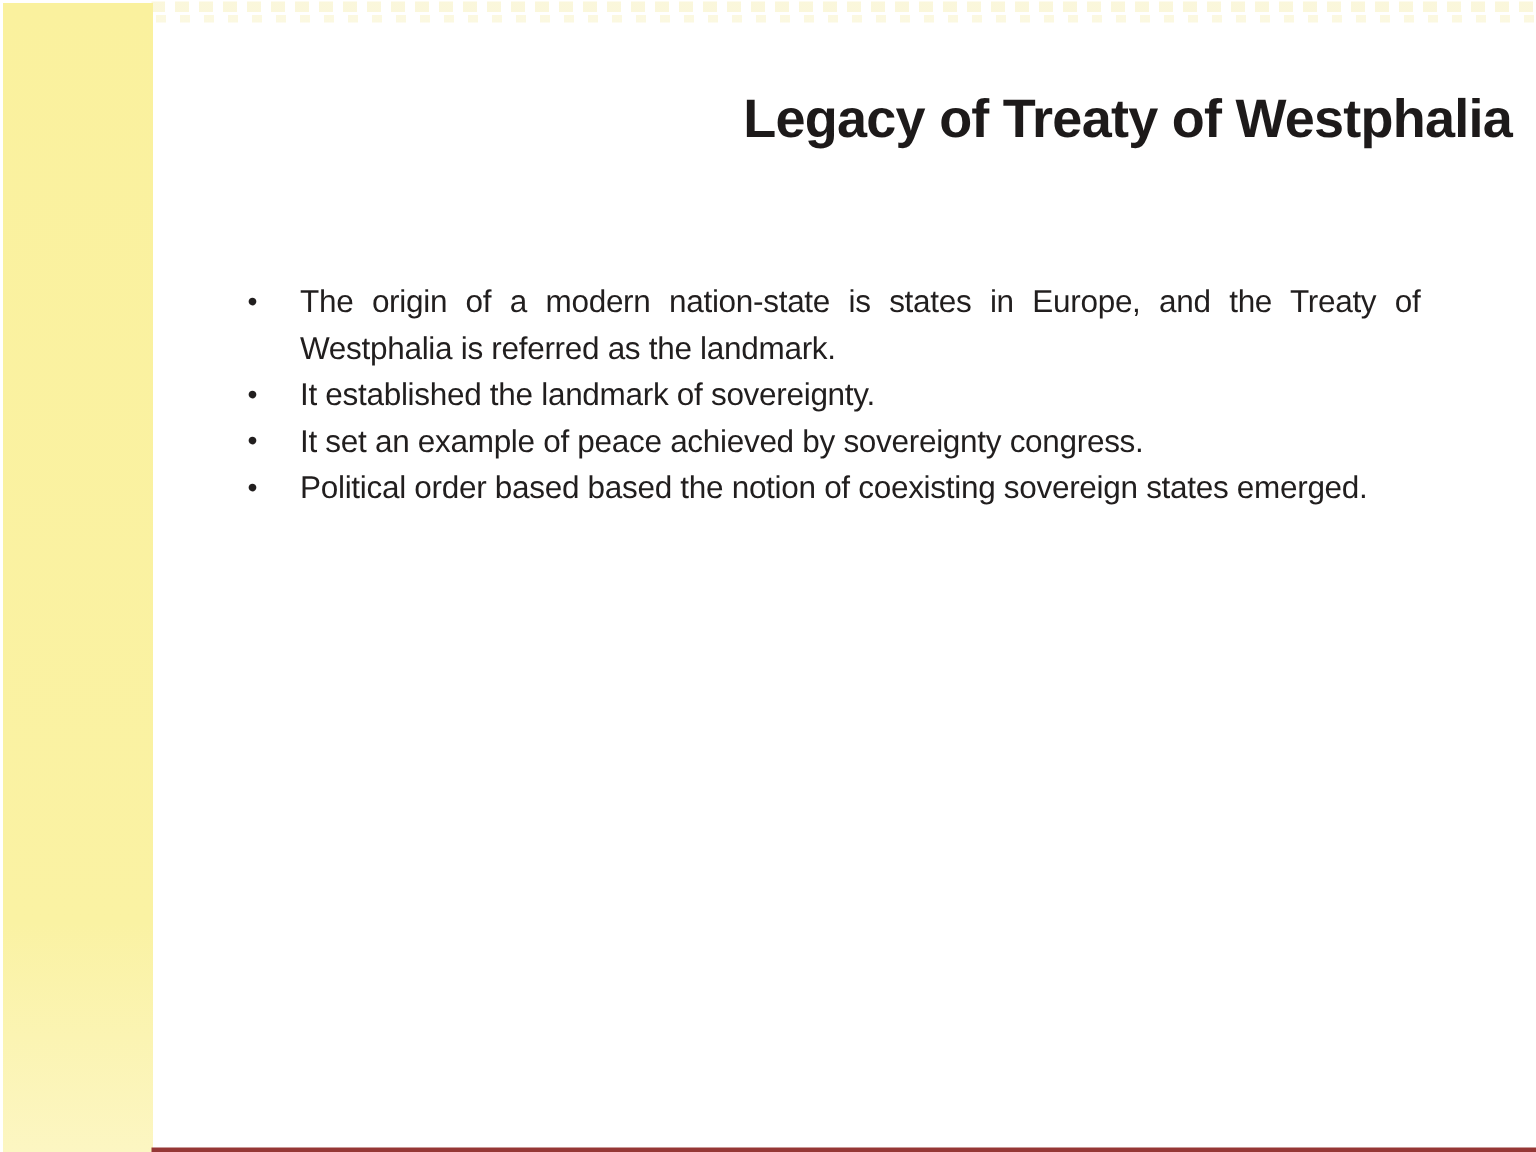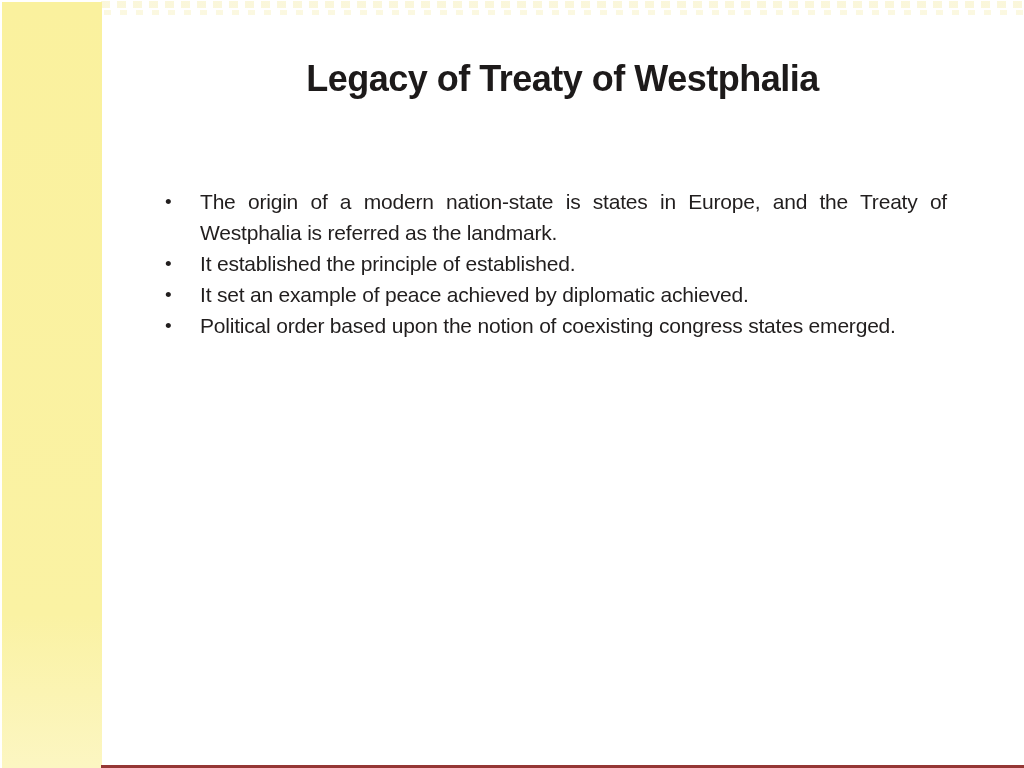--- a/index.html
+++ b/index.html
@@ -50,24 +50,24 @@
     width: 100px;
     background: linear-gradient(180deg,
       #faf19e 0%,
       var(--sidebar-yellow, #faf2a3) 80%,
       #fcf6c2 100%);
   }
   
   .title {
     position: absolute;
     left: 101px;
-    right: 0;
+    right: 16px;
     top: 58px;
     margin: 0;
-    text-align: center;
+    text-align: right;
     font-size: 36px;
     font-weight: 700;
     letter-spacing: -0.5px;
     color: var(--title-text, #1d1a1a);
   }
   
   .bullets {
     position: absolute;
     left: 165px;
     top: 186px;
@@ -120,30 +120,30 @@
 
   <div class="bullets">
 
     <div class="bullet-row">
       <span class="marker">•</span>
       <p class="bullet-text justify">The origin of a modern nation-state is states in Europe, and the Treaty of Westphalia is referred as the landmark.</p>
     </div>
 
     <div class="bullet-row">
       <span class="marker">•</span>
-      <p class="bullet-text">It established the principle of established.</p>
+      <p class="bullet-text">It established the landmark of sovereignty.</p>
     </div>
 
     <div class="bullet-row">
       <span class="marker">•</span>
-      <p class="bullet-text">It set an example of peace achieved by diplomatic achieved.</p>
+      <p class="bullet-text">It set an example of peace achieved by sovereignty congress.</p>
     </div>
 
     <div class="bullet-row">
       <span class="marker">•</span>
-      <p class="bullet-text justify">Political order based upon the notion of coexisting congress states emerged.</p>
+      <p class="bullet-text justify">Political order based based the notion of coexisting sovereign states emerged.</p>
     </div>
 
   </div>
 
   <div class="bottom-line"></div>
 
 </div>
 
 </body></html>

